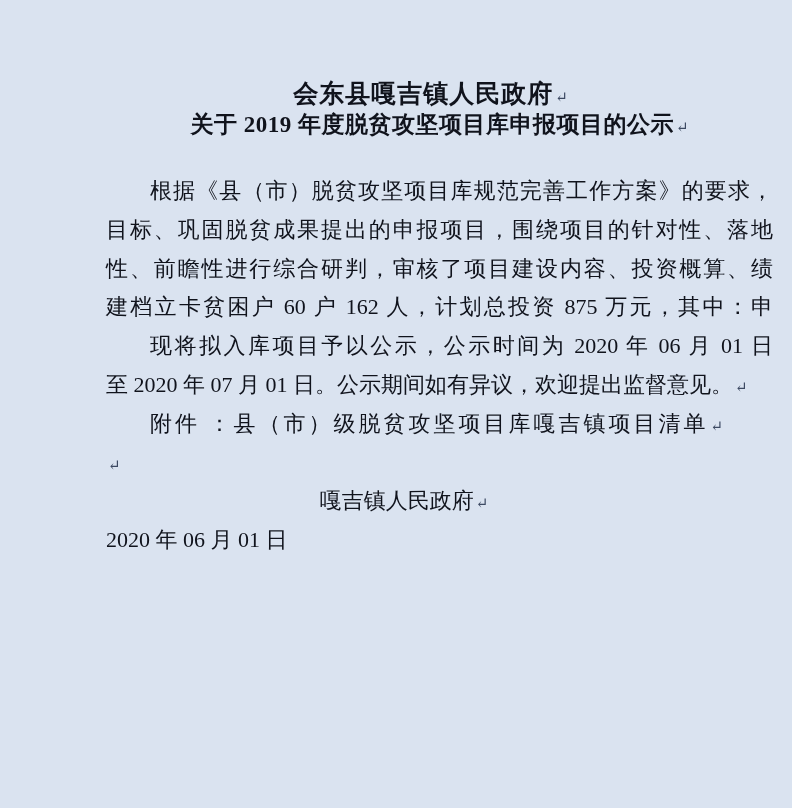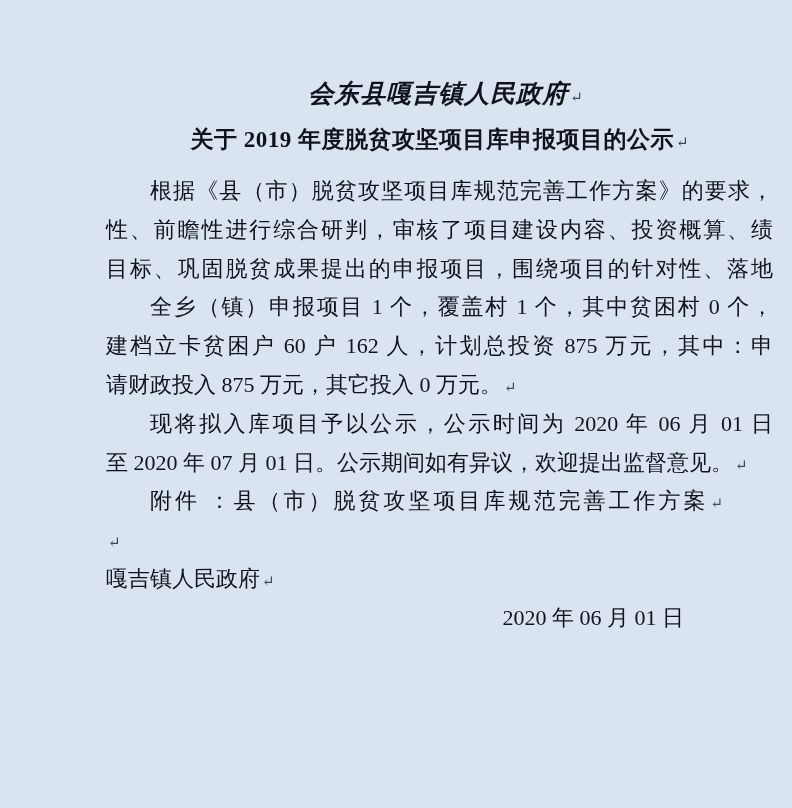--- a/index.html
+++ b/index.html
@@ -7,43 +7,42 @@
     width: 792px; height: 808px;
     background: #dae3f0;
     color: #10131c;
     font-family: "Liberation Serif", "DejaVu Serif", serif;
     overflow: hidden;
     position: relative;
   }
   .doc { position: absolute; inset: 0; }
 
   .title {
-    position: absolute; top: 70px; left: 112px; width: 667px;
+    position: absolute; top: 70px; left: 97px; width: 667px;
     height: 48px; line-height: 48px;
     text-align: center; font-weight: bold; font-size: 25px;
     letter-spacing: 1px;
-    font-style: italic;
   }
   .subtitle {
-    position: absolute; top: 118px; left: 106px; width: 667px;
+    position: absolute; top: 103px; left: 106px; width: 667px;
     height: 44px; line-height: 44px;
     text-align: center; font-weight: bold; font-size: 23px;
     letter-spacing: 0.5px;
   }
 
   .body-block {
     position: absolute; top: 172px; left: 106px; width: 667px;
     font-size: 22px;
   }
   .line { height: 38.8px; line-height: 38.8px; }
   .j { text-align: justify; text-align-last: justify; text-justify: inter-character; }
   .indent { text-indent: 44px; }
   .spread { letter-spacing: 3px; }
-  .right-sig  { text-align: left; padding-right: 71px; }
-  .right-date { text-align: right; padding-right: 89px; }
+  .right-sig  { text-align: center; padding-right: 71px; }
+  .right-date { padding-right: 89px; }
 
   .pilcrow {
     font-size: 15px;
     color: #3d4a63;
     margin-left: 2px;
     letter-spacing: 0;
     font-weight: normal;
   }
 </style>
 </head>
@@ -55,32 +54,30 @@
     <span>会东县嘎吉镇人民政府</span><span class="pilcrow">↵</span>
   </div>
 
   <div class="subtitle">
     <span>关于 2019 年度脱贫攻坚项目库申报项目的公示</span><span class="pilcrow">↵</span>
   </div>
 
   <div class="body-block">
 
     <div class="line j indent"><span>根据《县（市）脱贫攻坚项目库规范完善工作方案》的要求，</span></div>
+    <div class="line j"><span>目标、巩固脱贫成果提出的申报项目，围绕项目的针对性、落地</span></div>
     <div class="line j"><span>性、前瞻性进行综合研判，审核了项目建设内容、投资概算、绩</span></div>
-    <div class="line j"><span>目标、巩固脱贫成果提出的申报项目，围绕项目的针对性、落地</span></div>
 
-    <div class="line j indent"><span>全乡（镇）申报项目 1 个，覆盖村 1 个，其中贫困村 0 个，</span></div>
     <div class="line j"><span>建档立卡贫困户 60 户 162 人，计划总投资 875 万元，其中：申</span></div>
-    <div class="line"><span>请财政投入 875 万元，其它投入 0 万元。</span><span class="pilcrow">↵</span></div>
 
     <div class="line j indent"><span>现将拟入库项目予以公示，公示时间为 2020 年 06 月 01 日</span></div>
     <div class="line"><span>至 2020 年 07 月 01 日。公示期间如有异议，欢迎提出监督意见。</span><span class="pilcrow">↵</span></div>
 
 
-    <div class="line indent spread"><span>附件 ：县（市）脱贫攻坚项目库规范完善工作方案</span><span class="pilcrow">↵</span></div>
+    <div class="line indent spread"><span>附件 ：县（市）级脱贫攻坚项目库嘎吉镇项目清单</span><span class="pilcrow">↵</span></div>
 
     <div class="line"><span></span><span class="pilcrow">↵</span></div>
 
     <div class="line right-sig"><span>嘎吉镇人民政府</span><span class="pilcrow">↵</span></div>
 
     <div class="line right-date"><span>2020 年 06 月 01 日</span></div>
 
   </div>
 </div>
 

